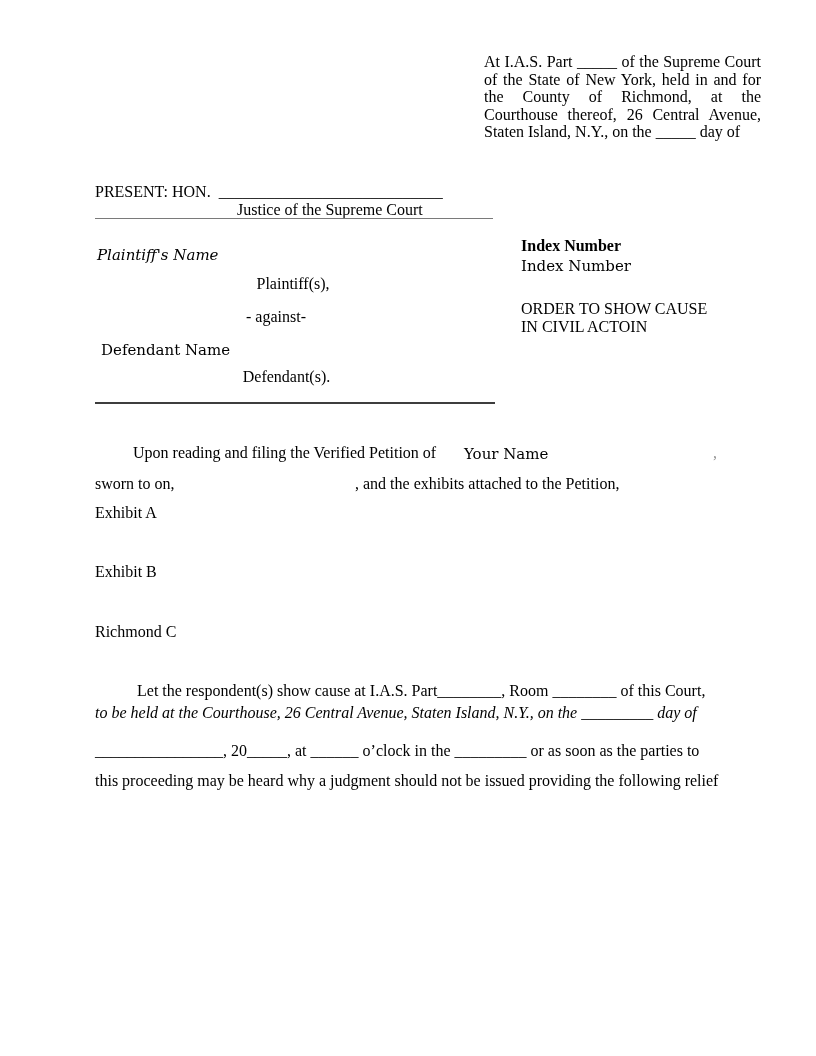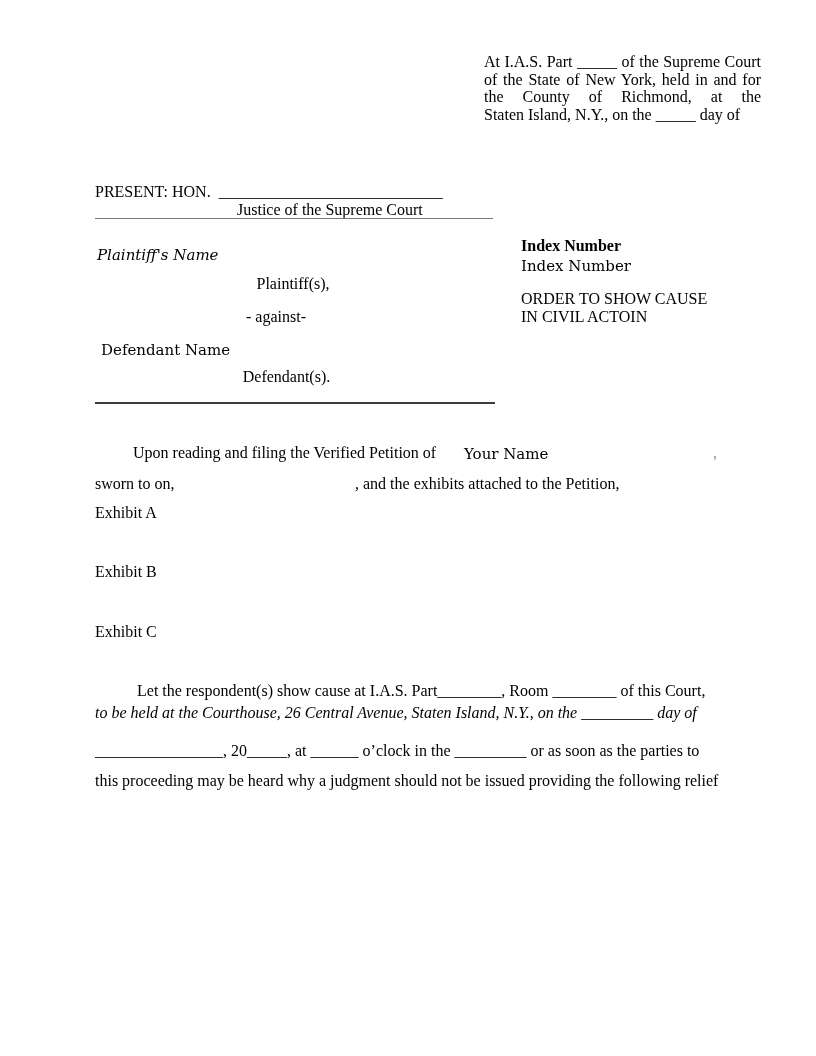--- a/index.html
+++ b/index.html
@@ -22,33 +22,34 @@
     line-height: 17.6px;
   }
   .venue-line { text-align: justify; text-align-last: justify; hyphens: none; }
   .venue-line:last-child { text-align-last: left; }
   .filled { font-family: "DejaVu Serif", serif; font-size: 15px; }
   .right-box { text-align: center; }
   .rule { position: absolute; height: 0; }
   .rule-thin { border-top: 1px solid #7a7a7a; }
   .rule-dark { border-top: 2px solid #3d3d3d; }
   .bold { font-weight: bold; }
-  .pre-lines { white-space: pre-line; line-height: 17.6px; }
+  .pre-lines { white-space: pre-line; line-height: 17.6px; margin-top: 10px; }
   .indent { display: inline-block; width: 42px; }
   .faint { color: #949494; }
 </style>
 </head>
 <body>
 
 <div class="page">
 
   <div class="venue">
     <div class="venue-line">At I.A.S. Part _____ of the Supreme Court</div>
     <div class="venue-line">of the State of New York, held in and for</div>
     <div class="venue-line">the County of Richmond, at the</div>
+    <div class="venue-line">Courthouse thereof, 26 Central Avenue,</div>
     <div class="venue-line">Staten Island, N.Y., on the _____ day of</div>
   </div>
 
   <div class="abs" style="left:95px; top:183px;">
     <span>PRESENT: HON.</span>
     <span style="margin-left:4px;">____________________________</span>
   </div>
   <div class="abs" style="left:237px; top:201px;">Justice of the Supreme Court</div>
   <div class="rule rule-thin" style="left:95px; top:218px; width:398px;"></div>
 
@@ -65,20 +66,20 @@
 IN CIVIL ACTOIN</div>
 
   <div class="abs" style="left:91px; top:444px;"><span class="indent"></span><span>Upon reading and filing the Verified Petition of</span></div>
   <div class="abs filled" style="left:464px; top:445px;">Your Name</div>
   <div class="abs faint" style="left:713px; top:444px;">,</div>
   <div class="abs" style="left:95px; top:475px;">sworn to on,</div>
   <div class="abs" style="left:355px; top:475px;">, and the exhibits attached to the Petition,</div>
 
   <div class="abs" style="left:95px; top:504px;">Exhibit A</div>
   <div class="abs" style="left:95px; top:563px;">Exhibit B</div>
-  <div class="abs" style="left:95px; top:623px;">Exhibit C</div>
+  <div class="abs" style="left:95px; top:623px;">Richmond C</div>
 
   <div class="abs" style="left:95px; top:682px;font-family:Liberation Serif, serif;"><span class="indent"></span><span>Let the respondent(s) show cause at I.A.S. Part________, Room ________ of this Court,</span></div>
   <div class="abs" style="left:95px; top:704px;font-style:italic;">to be held at the Courthouse, 26 Central Avenue, Staten Island, N.Y., on the _________ day of</div>
   <div class="abs" style="left:95px; top:742px;">________________, 20_____, at ______ o’clock in the _________ or as soon as the parties to</div>
   <div class="abs" style="left:95px; top:772px;">this proceeding may be heard why a judgment should not be issued providing the following relief</div>
 
 </div>
 
 </body></html>

